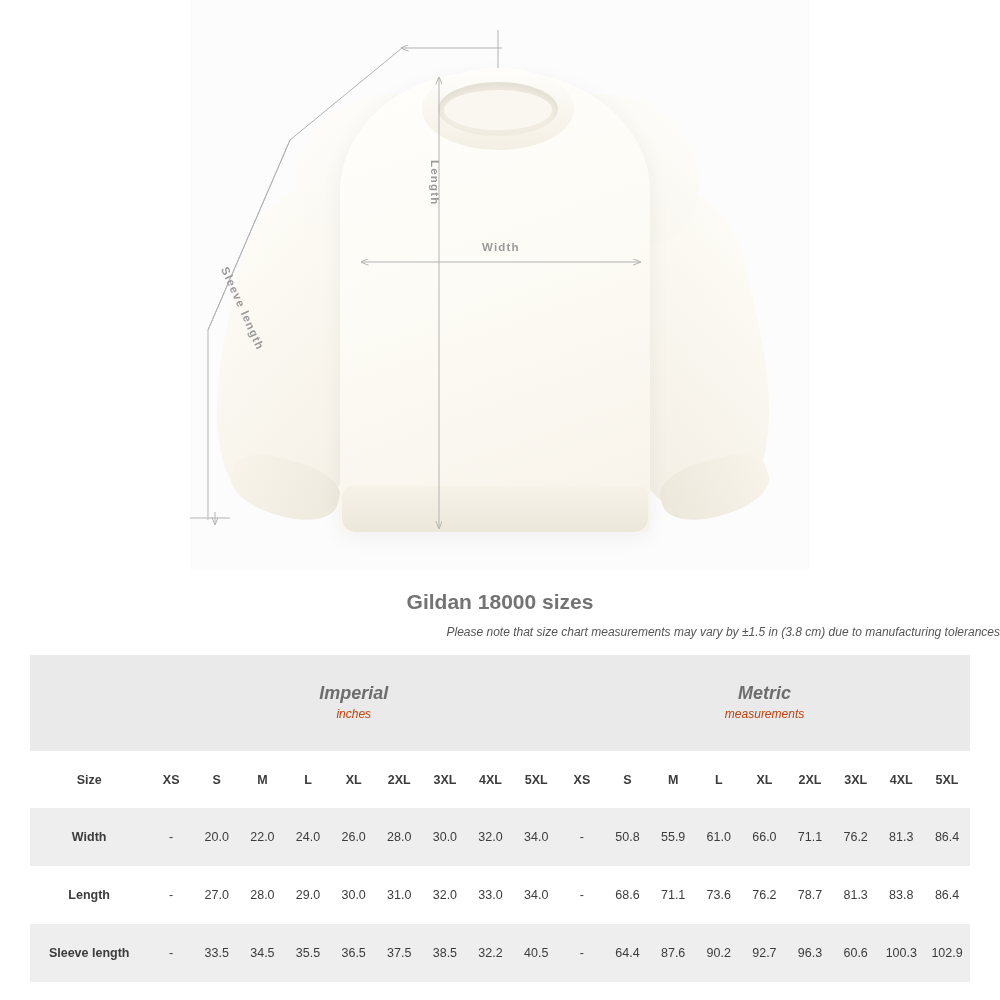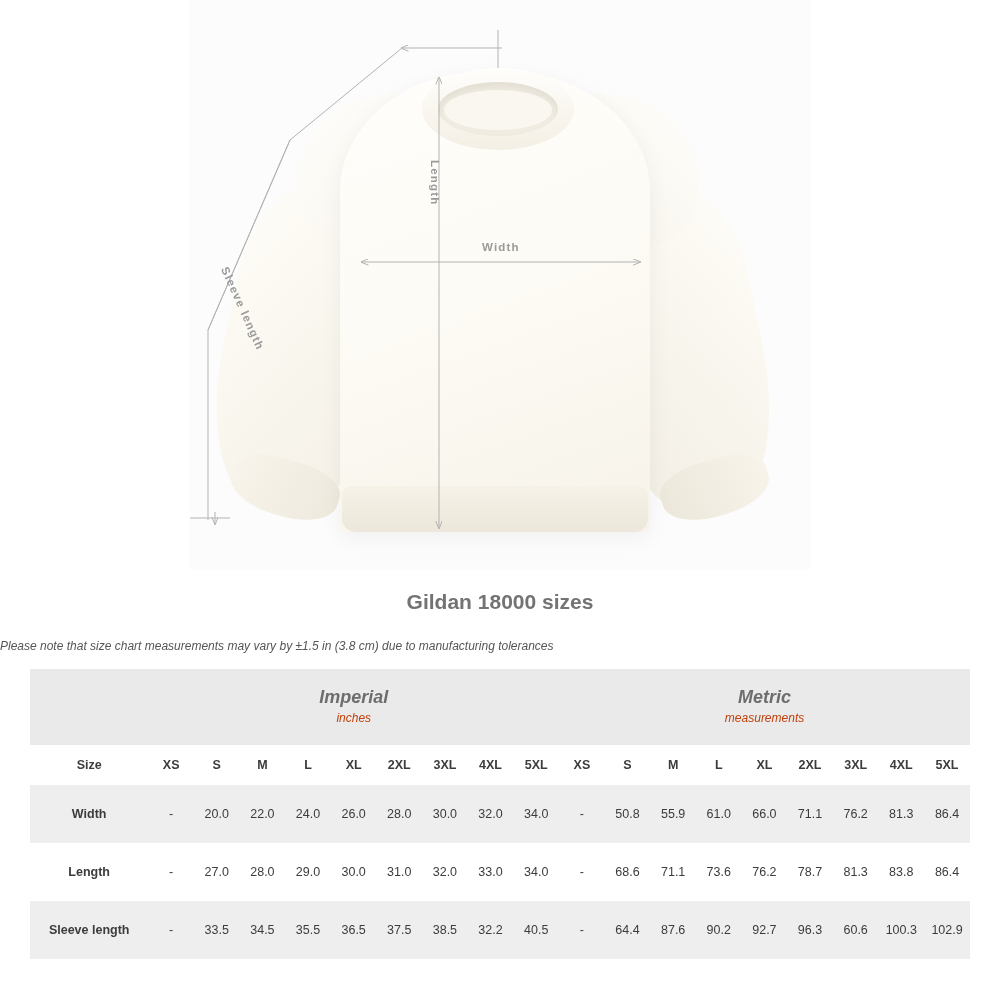--- a/index.html
+++ b/index.html
@@ -185,25 +185,25 @@
 
   
   .title {
     text-align: center;
     font-size: 21px;
     font-weight: bold;
     color: #737373;
     margin-top: 20px;
   }
   .subtitle {
-    text-align: left;
+    text-align: right;
     font-size: 12px;
     font-style: italic;
     color: #555555;
-    margin-top: 25px;
+    margin-top: 11px;
   }
 
   
   .table-wrap {
     margin-top: 16px;
     padding: 0 30px;
   }
   table.size-chart {
     width: 940px;
     border-collapse: collapse;
@@ -212,38 +212,38 @@
     color: #3c3c3c;
   }
   table.size-chart td, table.size-chart th {
     text-align: center;
     vertical-align: middle;
     border: none;
     padding: 0;
   }
   .unit-row td {
     background: #eaeaea;
-    height: 76px;
+    height: 96px;
   }
   .unit-name {
     font-size: 18px;
     font-style: italic;
     font-weight: bold;
     color: #6d6d6d;
     line-height: 1.25;
   }
   .unit-sub {
     font-size: 12px;
     font-style: italic;
     color: #c2410c;
     line-height: 1.6;
   }
   .head-row td {
     background: #ffffff;
-    height: 40px;
+    height: 57px;
     font-weight: bold;
     font-size: 12.5px;
     color: #3c3c3c;
   }
   .data-row td {
     height: 58px;
   }
   .row-shade td { background: #eeeeee; }
   .row-plain td { background: #ffffff; }
   .rowlabel {

